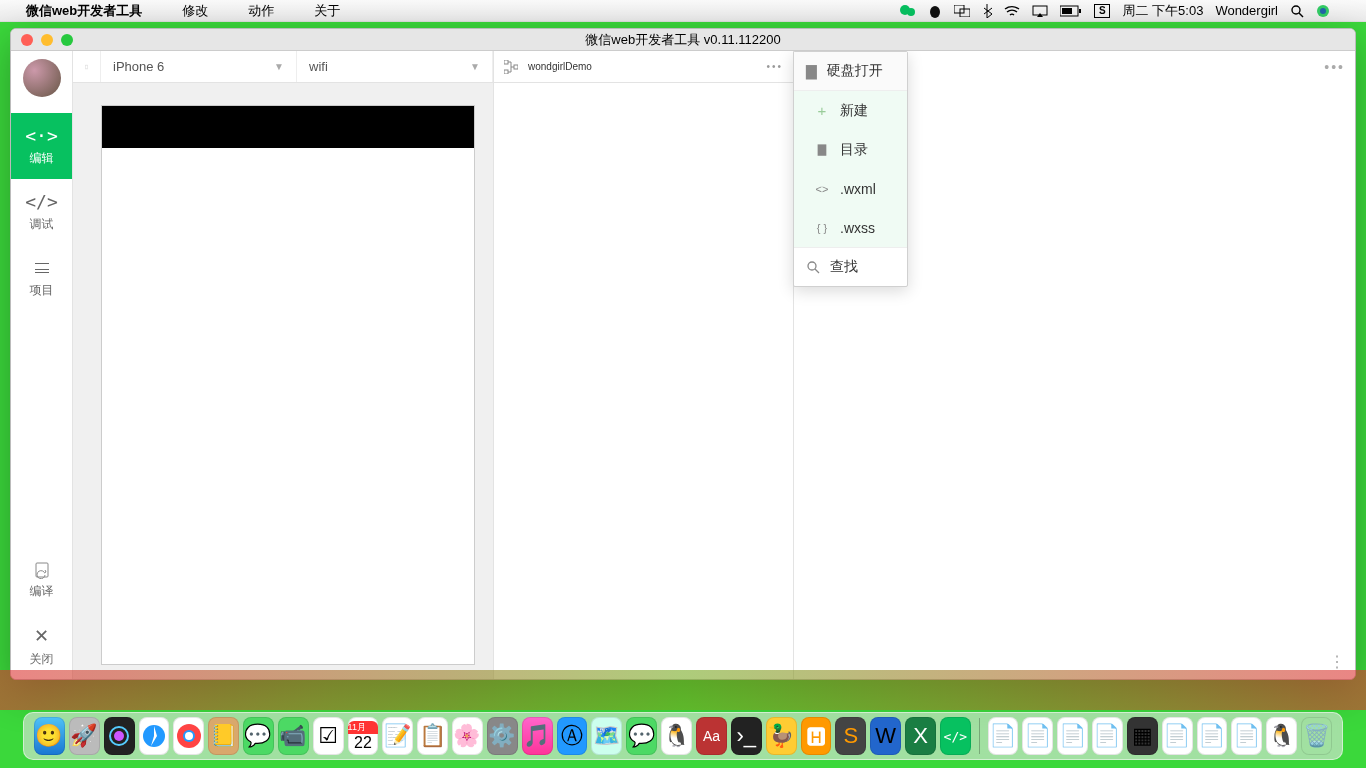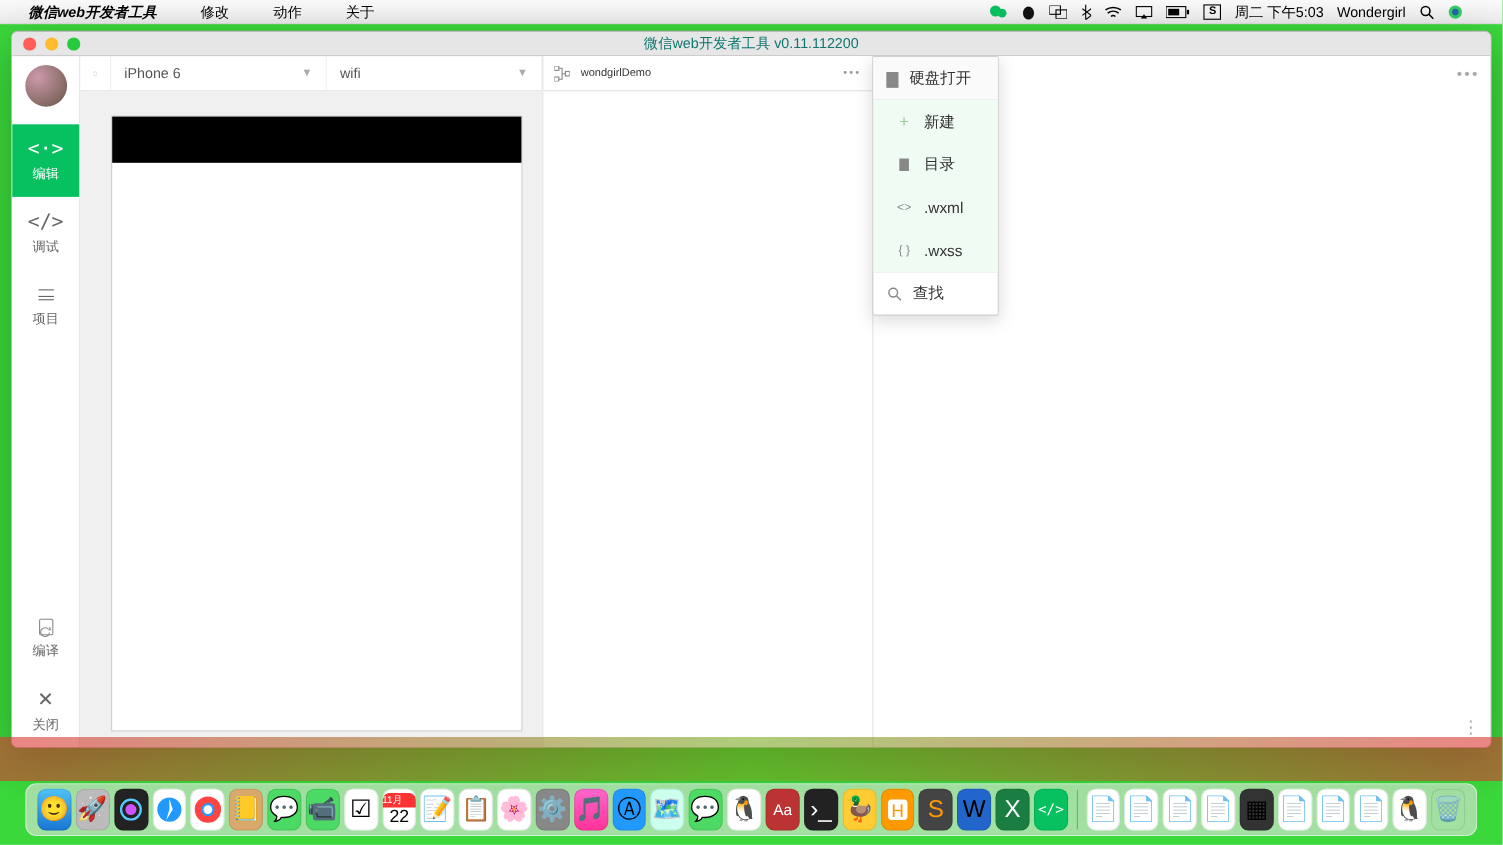--- a/index.html
+++ b/index.html
@@ -1,30 +1,30 @@
 <!DOCTYPE html>
 <html><head>
 <meta charset="utf-8">
 <style>
 *{margin:0;padding:0;box-sizing:border-box;font-family:-apple-system,BlinkMacSystemFont,'PingFang SC',sans-serif;}
 body{width:1366px;height:768px;overflow:hidden;background:#3bd83b;position:relative;}
 .menubar{width:100%;height:22px;background:linear-gradient(#fafafa,#ececec);display:flex;align-items:center;padding:0 10px;font-size:13px;color:#000;border-bottom:1px solid rgba(0,0,0,0.1);}
 .menubar .apple{margin-right:16px;}
-.menubar .app{font-weight:600;margin-right:18px;font-style:italic;}
+.menubar .app{font-weight:600;margin-right:18px;}
 .menubar .m{margin-right:18px;margin-left:22px;}
 .menubar .right{margin-left:auto;display:flex;align-items:center;gap:12px;}
 .menubar .right span{display:inline-flex;align-items:center;}
 .appwin{position:absolute;left:10px;top:28px;width:1346px;height:652px;background:#f5f5f5;border-radius:6px;box-shadow:0 12px 40px rgba(0,0,0,0.3);display:flex;flex-direction:column;overflow:hidden;border:1px solid #bbb;}
 .titlebar{height:22px;background:#e6e6e6;display:flex;align-items:center;position:relative;border-bottom:1px solid #ccc;}
 .traffic{display:flex;gap:8px;padding-left:10px;}
 .traffic span{width:12px;height:12px;border-radius:50%;}
 .tclose{background:#ff5f56;}
 .tmin{background:#ffbd2e;}
 .tmax{background:#27c93f;}
-.titlebar .title{position:absolute;left:0;right:0;text-align:center;font-size:13px;color:#0f766e;}
+.titlebar .title{position:absolute;left:0;right:0;text-align:center;font-size:13px;color:#000000;}
 .appbody{flex:1;display:flex;overflow:hidden;}
 .sidebar{width:62px;background:#fff;border-right:1px solid #e3e3e3;display:flex;flex-direction:column;align-items:center;padding-top:8px;}
 .avatar{width:38px;height:38px;border-radius:50%;background:radial-gradient(circle at 30% 30%,#c9a,#654);margin-bottom:16px;}
 .sitem{width:100%;height:66px;display:flex;flex-direction:column;align-items:center;justify-content:center;font-size:12px;color:#666;cursor:pointer;}
 .sitem.active{background:#07c160;color:#fff;}
 .sitem .ico{font-size:18px;margin-bottom:4px;}
 .sidebar .spacer{flex:1;}
 .panel-left{width:420px;background:#f0f0f0;display:flex;flex-direction:column;}
 .toolbar{height:32px;background:#fff;display:flex;align-items:center;border-bottom:1px solid #e3e3e3;font-size:13px;color:#555;}
 .toolbar .cell{height:100%;display:flex;align-items:center;padding:0 12px;border-right:1px solid #eee;position:relative;}

